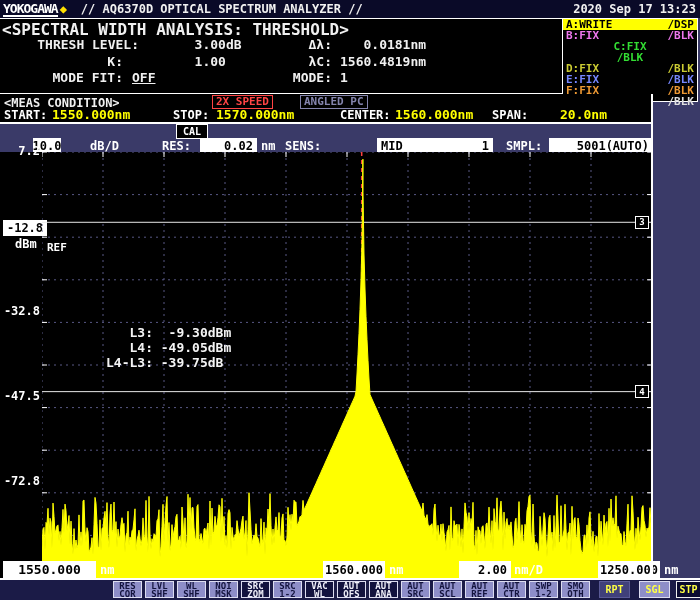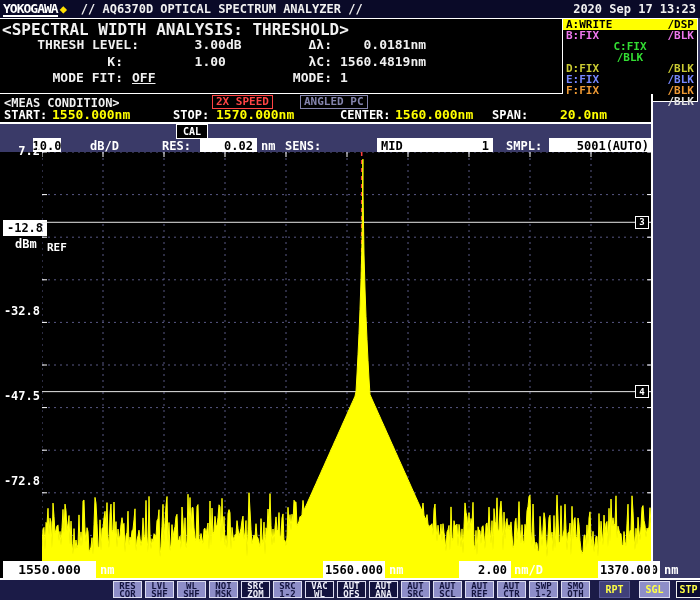--- a/index.html
+++ b/index.html
@@ -204,31 +204,34 @@
         <line x1="610" y1="0" x2="610" y2="5" stroke="#ffffff" stroke-width="1"></line>
         <line x1="610" y1="421" x2="610" y2="426" stroke="#ffffff" stroke-width="1"></line>
         <line x1="0" y1="426" x2="5" y2="426" stroke="#ffffff" stroke-width="1"></line>
         <line x1="605" y1="426" x2="610" y2="426" stroke="#ffffff" stroke-width="1"></line>
         <line x1="0" y1="70.29" x2="610" y2="70.29" stroke="#e8e8e8" stroke-width="1"></line>
         <line x1="0" y1="239.625" x2="610" y2="239.625" stroke="#e8e8e8" stroke-width="1"></line>
         <line x1="319.6979499999999" y1="0" x2="319.6979499999999" y2="426" stroke="#ff4040" stroke-width="1.5" stroke-dasharray="4 4"></line>
         <polygon points="0,426 0.0,395.3 1.0,376.8 2.0,375.4 3.0,397.9 4.0,370.4 5.0,372.2 6.0,356.3 7.0,383.3 8.0,366.2 9.0,369.8 10.0,396.5 11.0,351.1 12.0,364.3 13.0,381.3 14.0,378.0 15.0,373.9 16.0,372.9 17.0,388.9 18.0,379.4 19.0,393.3 20.0,375.8 21.0,357.4 22.0,381.5 23.0,352.1 24.0,358.6 25.0,379.1 26.0,371.3 27.0,363.5 28.0,393.0 29.0,369.1 30.0,391.6 31.0,402.4 32.0,376.6 33.0,397.5 34.0,388.0 35.0,396.4 36.0,392.2 37.0,362.9 38.0,394.3 39.0,379.9 40.0,394.8 41.0,348.8 42.0,348.0 43.0,379.0 44.0,390.3 45.0,375.7 46.0,379.6 47.0,399.6 48.0,398.0 49.0,395.1 50.0,385.7 51.0,402.8 52.0,372.4 53.0,345.4 54.0,351.2 55.0,371.3 56.0,395.0 57.0,395.8 58.0,367.8 59.0,398.9 60.0,376.3 61.0,375.9 62.0,365.8 63.0,359.3 64.0,375.8 65.0,350.6 66.0,384.5 67.0,396.1 68.0,361.8 69.0,352.1 70.0,379.8 71.0,377.9 72.0,350.0 73.0,381.9 74.0,369.6 75.0,395.7 76.0,377.1 77.0,386.2 78.0,384.0 79.0,372.2 80.0,365.7 81.0,373.1 82.0,371.4 83.0,400.3 84.0,383.8 85.0,380.4 86.0,359.2 87.0,393.6 88.0,385.1 89.0,388.0 90.0,378.8 91.0,377.3 92.0,367.8 93.0,356.8 94.0,399.2 95.0,387.9 96.0,383.8 97.0,378.1 98.0,386.3 99.0,394.0 100.0,387.4 101.0,365.9 102.0,384.3 103.0,385.6 104.0,348.4 105.0,384.8 106.0,400.1 107.0,344.4 108.0,383.3 109.0,396.9 110.0,386.7 111.0,389.9 112.0,381.7 113.0,382.8 114.0,385.0 115.0,368.7 116.0,367.0 117.0,357.7 118.0,405.0 119.0,394.2 120.0,374.4 121.0,352.3 122.0,390.5 123.0,370.0 124.0,353.5 125.0,344.5 126.0,390.2 127.0,370.5 128.0,399.0 129.0,392.1 130.0,372.6 131.0,385.7 132.0,378.9 133.0,374.6 134.0,364.5 135.0,362.3 136.0,389.3 137.0,387.8 138.0,384.2 139.0,396.9 140.0,355.0 141.0,370.1 142.0,390.4 143.0,365.8 144.0,396.2 145.0,389.0 146.0,342.2 147.0,378.6 148.0,345.5 149.0,379.1 150.0,355.7 151.0,355.5 152.0,375.9 153.0,385.6 154.0,389.6 155.0,354.5 156.0,352.6 157.0,386.6 158.0,389.5 159.0,381.5 160.0,387.0 161.0,392.1 162.0,376.9 163.0,376.3 164.0,383.3 165.0,376.7 166.0,371.0 167.0,398.3 168.0,349.0 169.0,393.9 170.0,356.1 171.0,382.0 172.0,379.4 173.0,364.3 174.0,374.1 175.0,373.6 176.0,365.3 177.0,352.8 178.0,354.8 179.0,390.8 180.0,346.3 181.0,387.3 182.0,364.4 183.0,394.1 184.0,383.5 185.0,396.0 186.0,361.3 187.0,357.6 188.0,360.6 189.0,397.8 190.0,375.4 191.0,384.5 192.0,389.4 193.0,382.9 194.0,381.8 195.0,368.6 196.0,376.5 197.0,384.2 198.0,380.6 199.0,376.2 200.0,368.5 201.0,364.1 202.0,387.3 203.0,380.8 204.0,368.5 205.0,404.5 206.0,377.5 207.0,340.7 208.0,358.0 209.0,377.3 210.0,392.5 211.0,386.6 212.0,383.0 213.0,384.9 214.0,371.7 215.0,384.5 216.0,386.1 217.0,390.6 218.0,395.3 219.0,366.6 220.0,387.0 221.0,390.9 222.0,370.1 223.0,402.8 224.0,375.8 225.0,379.8 226.0,357.0 227.0,373.9 228.0,341.6 229.0,373.4 230.0,393.8 231.0,377.0 232.0,391.8 233.0,375.3 234.0,364.9 235.0,379.3 236.0,377.8 237.0,360.5 238.0,384.5 239.0,383.7 240.0,366.0 241.0,361.9 242.0,389.1 243.0,388.4 244.0,393.8 245.0,385.1 246.0,355.3 247.0,374.4 248.0,362.6 249.0,378.2 250.0,362.2 251.0,369.8 252.0,348.2 253.0,350.3 254.0,349.9 255.0,373.8 256.0,371.6 257.0,369.3 258.0,364.5 259.0,364.9 260.0,362.6 261.0,348.4 262.0,358.2 263.0,355.9 264.0,353.7 265.0,351.5 266.0,349.2 267.0,347.0 268.0,344.8 269.0,342.5 270.0,340.3 271.0,338.1 272.0,335.8 273.0,333.6 274.0,331.4 275.0,329.1 276.0,326.9 277.0,324.6 278.0,322.4 279.0,320.2 280.0,317.9 281.0,315.7 282.0,313.5 283.0,311.2 284.0,309.0 285.0,306.8 286.0,304.5 287.0,302.3 288.0,300.1 289.0,297.8 290.0,295.6 291.0,293.4 292.0,291.1 293.0,288.9 294.0,286.7 295.0,284.4 296.0,282.2 297.0,280.0 298.0,277.7 299.0,275.5 300.0,273.2 301.0,271.0 302.0,268.8 303.0,266.5 304.0,264.3 305.0,262.1 306.0,259.8 307.0,257.6 308.0,255.4 309.0,253.1 310.0,250.9 311.0,248.7 312.0,246.4 313.0,244.2 314.0,239.6 315.0,222.0 316.0,202.8 317.0,181.5 318.0,157.3 319.0,128.2 320.0,89.5 320.9,7.2 321.0,40.4 322.0,102.0 323.0,137.0 324.0,164.4 325.0,187.7 326.0,208.4 327.0,227.0 328.0,242.6 329.0,244.8 330.0,247.1 331.0,249.3 332.0,251.5 333.0,253.8 334.0,256.0 335.0,258.2 336.0,260.5 337.0,262.7 338.0,264.9 339.0,267.2 340.0,269.4 341.0,271.6 342.0,273.9 343.0,276.1 344.0,278.3 345.0,280.6 346.0,282.8 347.0,285.0 348.0,287.3 349.0,289.5 350.0,291.8 351.0,294.0 352.0,296.2 353.0,298.5 354.0,300.7 355.0,302.9 356.0,305.2 357.0,307.4 358.0,309.6 359.0,311.9 360.0,314.1 361.0,316.3 362.0,318.6 363.0,320.8 364.0,323.0 365.0,325.3 366.0,327.5 367.0,329.7 368.0,332.0 369.0,334.2 370.0,336.4 371.0,338.7 372.0,340.9 373.0,343.2 374.0,345.4 375.0,347.6 376.0,349.9 377.0,352.1 378.0,354.3 379.0,356.6 380.0,358.8 381.0,351.0 382.0,363.3 383.0,365.5 384.0,367.7 385.0,362.6 386.0,372.2 387.0,374.4 388.0,373.7 389.0,373.1 390.0,371.7 391.0,383.4 392.0,357.1 393.0,352.0 394.0,372.1 395.0,389.7 396.0,373.2 397.0,383.6 398.0,382.9 399.0,372.1 400.0,389.0 401.0,371.7 402.0,380.4 403.0,388.0 404.0,399.2 405.0,380.0 406.0,377.7 407.0,373.4 408.0,398.9 409.0,354.9 410.0,385.6 411.0,388.4 412.0,368.7 413.0,373.9 414.0,373.5 415.0,372.1 416.0,394.9 417.0,372.4 418.0,379.6 419.0,395.7 420.0,376.9 421.0,402.0 422.0,374.8 423.0,350.9 424.0,360.2 425.0,364.9 426.0,378.9 427.0,360.8 428.0,377.9 429.0,366.5 430.0,372.6 431.0,350.3 432.0,392.6 433.0,397.9 434.0,378.4 435.0,403.2 436.0,374.8 437.0,378.2 438.0,378.8 439.0,392.1 440.0,375.0 441.0,373.7 442.0,383.5 443.0,397.1 444.0,372.4 445.0,370.9 446.0,383.4 447.0,355.1 448.0,377.4 449.0,391.7 450.0,368.7 451.0,398.6 452.0,356.6 453.0,369.8 454.0,372.5 455.0,345.8 456.0,377.7 457.0,378.4 458.0,356.8 459.0,349.1 460.0,365.1 461.0,399.2 462.0,360.1 463.0,387.2 464.0,370.4 465.0,366.5 466.0,377.6 467.0,372.8 468.0,378.6 469.0,369.9 470.0,383.4 471.0,396.3 472.0,393.1 473.0,369.6 474.0,366.2 475.0,388.1 476.0,375.2 477.0,349.6 478.0,377.6 479.0,391.8 480.0,372.7 481.0,388.3 482.0,391.6 483.0,372.3 484.0,378.1 485.0,358.7 486.0,354.4 487.0,344.5 488.0,343.2 489.0,379.3 490.0,394.1 491.0,352.0 492.0,383.7 493.0,397.6 494.0,390.2 495.0,391.4 496.0,399.5 497.0,399.3 498.0,364.3 499.0,378.2 500.0,394.3 501.0,377.3 502.0,360.7 503.0,366.8 504.0,387.5 505.0,404.9 506.0,382.8 507.0,365.4 508.0,363.2 509.0,386.5 510.0,380.2 511.0,400.0 512.0,363.5 513.0,396.8 514.0,373.9 515.0,343.1 516.0,366.9 517.0,391.2 518.0,389.4 519.0,353.7 520.0,386.2 521.0,384.0 522.0,378.0 523.0,352.2 524.0,376.6 525.0,398.8 526.0,380.8 527.0,380.5 528.0,371.1 529.0,404.1 530.0,354.3 531.0,387.7 532.0,368.0 533.0,365.6 534.0,384.8 535.0,386.8 536.0,366.0 537.0,372.6 538.0,388.6 539.0,397.7 540.0,401.8 541.0,399.4 542.0,383.6 543.0,382.8 544.0,395.9 545.0,372.9 546.0,392.5 547.0,366.0 548.0,359.8 549.0,383.6 550.0,394.2 551.0,379.3 552.0,400.2 553.0,391.6 554.0,384.3 555.0,384.3 556.0,404.9 557.0,361.5 558.0,390.7 559.0,369.2 560.0,381.8 561.0,393.4 562.0,363.1 563.0,381.2 564.0,371.4 565.0,369.5 566.0,395.3 567.0,356.3 568.0,390.6 569.0,347.0 570.0,374.4 571.0,365.8 572.0,374.2 573.0,371.4 574.0,343.8 575.0,386.7 576.0,374.2 577.0,378.3 578.0,382.1 579.0,381.6 580.0,392.8 581.0,394.0 582.0,379.5 583.0,389.6 584.0,394.3 585.0,371.1 586.0,352.2 587.0,388.2 588.0,378.6 589.0,379.1 590.0,343.8 591.0,359.1 592.0,383.9 593.0,398.0 594.0,376.3 595.0,393.2 596.0,365.2 597.0,378.8 598.0,388.2 599.0,374.3 600.0,355.6 601.0,353.6 602.0,368.4 603.0,373.2 604.0,385.4 605.0,376.1 606.0,378.3 607.0,375.0 608.0,355.7 609.0,372.1 610.0,393.4 610,426" fill="#ffff00"></polygon>
         <polyline points="0.0,395.3 1.0,376.8 2.0,375.4 3.0,397.9 4.0,370.4 5.0,372.2 6.0,356.3 7.0,383.3 8.0,366.2 9.0,369.8 10.0,396.5 11.0,351.1 12.0,364.3 13.0,381.3 14.0,378.0 15.0,373.9 16.0,372.9 17.0,388.9 18.0,379.4 19.0,393.3 20.0,375.8 21.0,357.4 22.0,381.5 23.0,352.1 24.0,358.6 25.0,379.1 26.0,371.3 27.0,363.5 28.0,393.0 29.0,369.1 30.0,391.6 31.0,402.4 32.0,376.6 33.0,397.5 34.0,388.0 35.0,396.4 36.0,392.2 37.0,362.9 38.0,394.3 39.0,379.9 40.0,394.8 41.0,348.8 42.0,348.0 43.0,379.0 44.0,390.3 45.0,375.7 46.0,379.6 47.0,399.6 48.0,398.0 49.0,395.1 50.0,385.7 51.0,402.8 52.0,372.4 53.0,345.4 54.0,351.2 55.0,371.3 56.0,395.0 57.0,395.8 58.0,367.8 59.0,398.9 60.0,376.3 61.0,375.9 62.0,365.8 63.0,359.3 64.0,375.8 65.0,350.6 66.0,384.5 67.0,396.1 68.0,361.8 69.0,352.1 70.0,379.8 71.0,377.9 72.0,350.0 73.0,381.9 74.0,369.6 75.0,395.7 76.0,377.1 77.0,386.2 78.0,384.0 79.0,372.2 80.0,365.7 81.0,373.1 82.0,371.4 83.0,400.3 84.0,383.8 85.0,380.4 86.0,359.2 87.0,393.6 88.0,385.1 89.0,388.0 90.0,378.8 91.0,377.3 92.0,367.8 93.0,356.8 94.0,399.2 95.0,387.9 96.0,383.8 97.0,378.1 98.0,386.3 99.0,394.0 100.0,387.4 101.0,365.9 102.0,384.3 103.0,385.6 104.0,348.4 105.0,384.8 106.0,400.1 107.0,344.4 108.0,383.3 109.0,396.9 110.0,386.7 111.0,389.9 112.0,381.7 113.0,382.8 114.0,385.0 115.0,368.7 116.0,367.0 117.0,357.7 118.0,405.0 119.0,394.2 120.0,374.4 121.0,352.3 122.0,390.5 123.0,370.0 124.0,353.5 125.0,344.5 126.0,390.2 127.0,370.5 128.0,399.0 129.0,392.1 130.0,372.6 131.0,385.7 132.0,378.9 133.0,374.6 134.0,364.5 135.0,362.3 136.0,389.3 137.0,387.8 138.0,384.2 139.0,396.9 140.0,355.0 141.0,370.1 142.0,390.4 143.0,365.8 144.0,396.2 145.0,389.0 146.0,342.2 147.0,378.6 148.0,345.5 149.0,379.1 150.0,355.7 151.0,355.5 152.0,375.9 153.0,385.6 154.0,389.6 155.0,354.5 156.0,352.6 157.0,386.6 158.0,389.5 159.0,381.5 160.0,387.0 161.0,392.1 162.0,376.9 163.0,376.3 164.0,383.3 165.0,376.7 166.0,371.0 167.0,398.3 168.0,349.0 169.0,393.9 170.0,356.1 171.0,382.0 172.0,379.4 173.0,364.3 174.0,374.1 175.0,373.6 176.0,365.3 177.0,352.8 178.0,354.8 179.0,390.8 180.0,346.3 181.0,387.3 182.0,364.4 183.0,394.1 184.0,383.5 185.0,396.0 186.0,361.3 187.0,357.6 188.0,360.6 189.0,397.8 190.0,375.4 191.0,384.5 192.0,389.4 193.0,382.9 194.0,381.8 195.0,368.6 196.0,376.5 197.0,384.2 198.0,380.6 199.0,376.2 200.0,368.5 201.0,364.1 202.0,387.3 203.0,380.8 204.0,368.5 205.0,404.5 206.0,377.5 207.0,340.7 208.0,358.0 209.0,377.3 210.0,392.5 211.0,386.6 212.0,383.0 213.0,384.9 214.0,371.7 215.0,384.5 216.0,386.1 217.0,390.6 218.0,395.3 219.0,366.6 220.0,387.0 221.0,390.9 222.0,370.1 223.0,402.8 224.0,375.8 225.0,379.8 226.0,357.0 227.0,373.9 228.0,341.6 229.0,373.4 230.0,393.8 231.0,377.0 232.0,391.8 233.0,375.3 234.0,364.9 235.0,379.3 236.0,377.8 237.0,360.5 238.0,384.5 239.0,383.7 240.0,366.0 241.0,361.9 242.0,389.1 243.0,388.4 244.0,393.8 245.0,385.1 246.0,355.3 247.0,374.4 248.0,362.6 249.0,378.2 250.0,362.2 251.0,369.8 252.0,348.2 253.0,350.3 254.0,349.9 255.0,373.8 256.0,371.6 257.0,369.3 258.0,364.5 259.0,364.9 260.0,362.6 261.0,348.4 262.0,358.2 263.0,355.9 264.0,353.7 265.0,351.5 266.0,349.2 267.0,347.0 268.0,344.8 269.0,342.5 270.0,340.3 271.0,338.1 272.0,335.8 273.0,333.6 274.0,331.4 275.0,329.1 276.0,326.9 277.0,324.6 278.0,322.4 279.0,320.2 280.0,317.9 281.0,315.7 282.0,313.5 283.0,311.2 284.0,309.0 285.0,306.8 286.0,304.5 287.0,302.3 288.0,300.1 289.0,297.8 290.0,295.6 291.0,293.4 292.0,291.1 293.0,288.9 294.0,286.7 295.0,284.4 296.0,282.2 297.0,280.0 298.0,277.7 299.0,275.5 300.0,273.2 301.0,271.0 302.0,268.8 303.0,266.5 304.0,264.3 305.0,262.1 306.0,259.8 307.0,257.6 308.0,255.4 309.0,253.1 310.0,250.9 311.0,248.7 312.0,246.4 313.0,244.2 314.0,239.6 315.0,222.0 316.0,202.8 317.0,181.5 318.0,157.3 319.0,128.2 320.0,89.5 320.9,7.2 321.0,40.4 322.0,102.0 323.0,137.0 324.0,164.4 325.0,187.7 326.0,208.4 327.0,227.0 328.0,242.6 329.0,244.8 330.0,247.1 331.0,249.3 332.0,251.5 333.0,253.8 334.0,256.0 335.0,258.2 336.0,260.5 337.0,262.7 338.0,264.9 339.0,267.2 340.0,269.4 341.0,271.6 342.0,273.9 343.0,276.1 344.0,278.3 345.0,280.6 346.0,282.8 347.0,285.0 348.0,287.3 349.0,289.5 350.0,291.8 351.0,294.0 352.0,296.2 353.0,298.5 354.0,300.7 355.0,302.9 356.0,305.2 357.0,307.4 358.0,309.6 359.0,311.9 360.0,314.1 361.0,316.3 362.0,318.6 363.0,320.8 364.0,323.0 365.0,325.3 366.0,327.5 367.0,329.7 368.0,332.0 369.0,334.2 370.0,336.4 371.0,338.7 372.0,340.9 373.0,343.2 374.0,345.4 375.0,347.6 376.0,349.9 377.0,352.1 378.0,354.3 379.0,356.6 380.0,358.8 381.0,351.0 382.0,363.3 383.0,365.5 384.0,367.7 385.0,362.6 386.0,372.2 387.0,374.4 388.0,373.7 389.0,373.1 390.0,371.7 391.0,383.4 392.0,357.1 393.0,352.0 394.0,372.1 395.0,389.7 396.0,373.2 397.0,383.6 398.0,382.9 399.0,372.1 400.0,389.0 401.0,371.7 402.0,380.4 403.0,388.0 404.0,399.2 405.0,380.0 406.0,377.7 407.0,373.4 408.0,398.9 409.0,354.9 410.0,385.6 411.0,388.4 412.0,368.7 413.0,373.9 414.0,373.5 415.0,372.1 416.0,394.9 417.0,372.4 418.0,379.6 419.0,395.7 420.0,376.9 421.0,402.0 422.0,374.8 423.0,350.9 424.0,360.2 425.0,364.9 426.0,378.9 427.0,360.8 428.0,377.9 429.0,366.5 430.0,372.6 431.0,350.3 432.0,392.6 433.0,397.9 434.0,378.4 435.0,403.2 436.0,374.8 437.0,378.2 438.0,378.8 439.0,392.1 440.0,375.0 441.0,373.7 442.0,383.5 443.0,397.1 444.0,372.4 445.0,370.9 446.0,383.4 447.0,355.1 448.0,377.4 449.0,391.7 450.0,368.7 451.0,398.6 452.0,356.6 453.0,369.8 454.0,372.5 455.0,345.8 456.0,377.7 457.0,378.4 458.0,356.8 459.0,349.1 460.0,365.1 461.0,399.2 462.0,360.1 463.0,387.2 464.0,370.4 465.0,366.5 466.0,377.6 467.0,372.8 468.0,378.6 469.0,369.9 470.0,383.4 471.0,396.3 472.0,393.1 473.0,369.6 474.0,366.2 475.0,388.1 476.0,375.2 477.0,349.6 478.0,377.6 479.0,391.8 480.0,372.7 481.0,388.3 482.0,391.6 483.0,372.3 484.0,378.1 485.0,358.7 486.0,354.4 487.0,344.5 488.0,343.2 489.0,379.3 490.0,394.1 491.0,352.0 492.0,383.7 493.0,397.6 494.0,390.2 495.0,391.4 496.0,399.5 497.0,399.3 498.0,364.3 499.0,378.2 500.0,394.3 501.0,377.3 502.0,360.7 503.0,366.8 504.0,387.5 505.0,404.9 506.0,382.8 507.0,365.4 508.0,363.2 509.0,386.5 510.0,380.2 511.0,400.0 512.0,363.5 513.0,396.8 514.0,373.9 515.0,343.1 516.0,366.9 517.0,391.2 518.0,389.4 519.0,353.7 520.0,386.2 521.0,384.0 522.0,378.0 523.0,352.2 524.0,376.6 525.0,398.8 526.0,380.8 527.0,380.5 528.0,371.1 529.0,404.1 530.0,354.3 531.0,387.7 532.0,368.0 533.0,365.6 534.0,384.8 535.0,386.8 536.0,366.0 537.0,372.6 538.0,388.6 539.0,397.7 540.0,401.8 541.0,399.4 542.0,383.6 543.0,382.8 544.0,395.9 545.0,372.9 546.0,392.5 547.0,366.0 548.0,359.8 549.0,383.6 550.0,394.2 551.0,379.3 552.0,400.2 553.0,391.6 554.0,384.3 555.0,384.3 556.0,404.9 557.0,361.5 558.0,390.7 559.0,369.2 560.0,381.8 561.0,393.4 562.0,363.1 563.0,381.2 564.0,371.4 565.0,369.5 566.0,395.3 567.0,356.3 568.0,390.6 569.0,347.0 570.0,374.4 571.0,365.8 572.0,374.2 573.0,371.4 574.0,343.8 575.0,386.7 576.0,374.2 577.0,378.3 578.0,382.1 579.0,381.6 580.0,392.8 581.0,394.0 582.0,379.5 583.0,389.6 584.0,394.3 585.0,371.1 586.0,352.2 587.0,388.2 588.0,378.6 589.0,379.1 590.0,343.8 591.0,359.1 592.0,383.9 593.0,398.0 594.0,376.3 595.0,393.2 596.0,365.2 597.0,378.8 598.0,388.2 599.0,374.3 600.0,355.6 601.0,353.6 602.0,368.4 603.0,373.2 604.0,385.4 605.0,376.1 606.0,378.3 607.0,375.0 608.0,355.7 609.0,372.1 610.0,393.4" fill="none" stroke="#ffff00" stroke-width="1"></polyline>
       </svg>
+    <div id="annots" class="abs">   L3:  -9.30dBm
+   L4: -49.05dBm
+L4-L3: -39.75dB</div>
   <div class="mkbox" style="left: 593px; top: 63.79px;">3</div>
       <div class="mkbox" style="left: 593px; top: 233.125px;">4</div>
     </div>
 
   <div class="wbox center abs" style="left:3px;top:561px;width:93px;height:17px;font-size:13px;">1550.000</div>
   <span class="xunit abs" style="left:100px;">nm</span>
   <div class="wbox center abs" style="left:323px;top:561px;width:62px;height:17px;">1560.000</div>
   <span class="xunit abs" style="left:389px;">nm</span>
   <div class="wbox right abs" style="left:459px;top:561px;width:52px;height:17px;">2.00</div>
   <span class="xunit abs" style="left:514px;">nm/D</span>
-  <div class="wbox center abs" style="left:598px;top:561px;width:62px;height:17px;">1370.000</div>
+  <div class="wbox center abs" style="left:598px;top:561px;width:62px;height:17px;">1250.000</div>
   <span class="xunit abs" style="left:664px;">nm</span>
 
   <div id="vline-right" class="abs"></div>
   <div id="hline-bottom" class="abs"></div>
 
   <div id="toolbar" class="abs">
       <div class="btn light" style="left: 113px;">
         <span>RES</span>
         <span>COR</span>
       </div>

